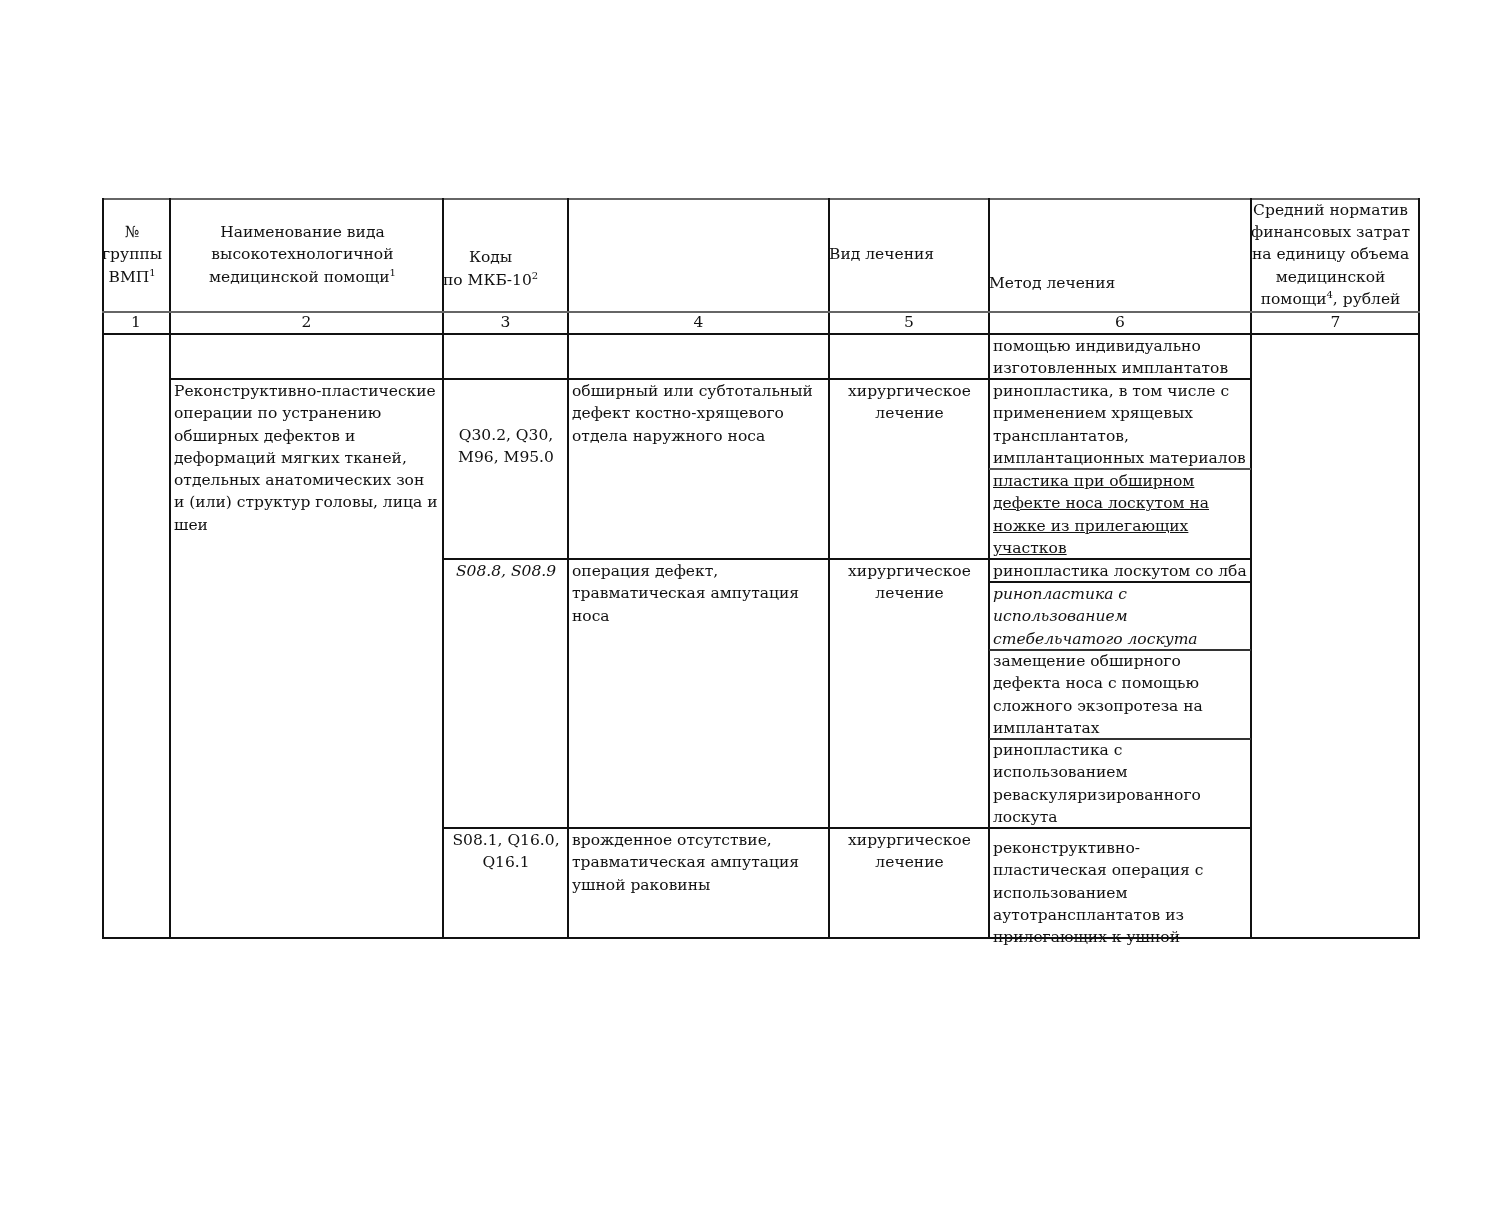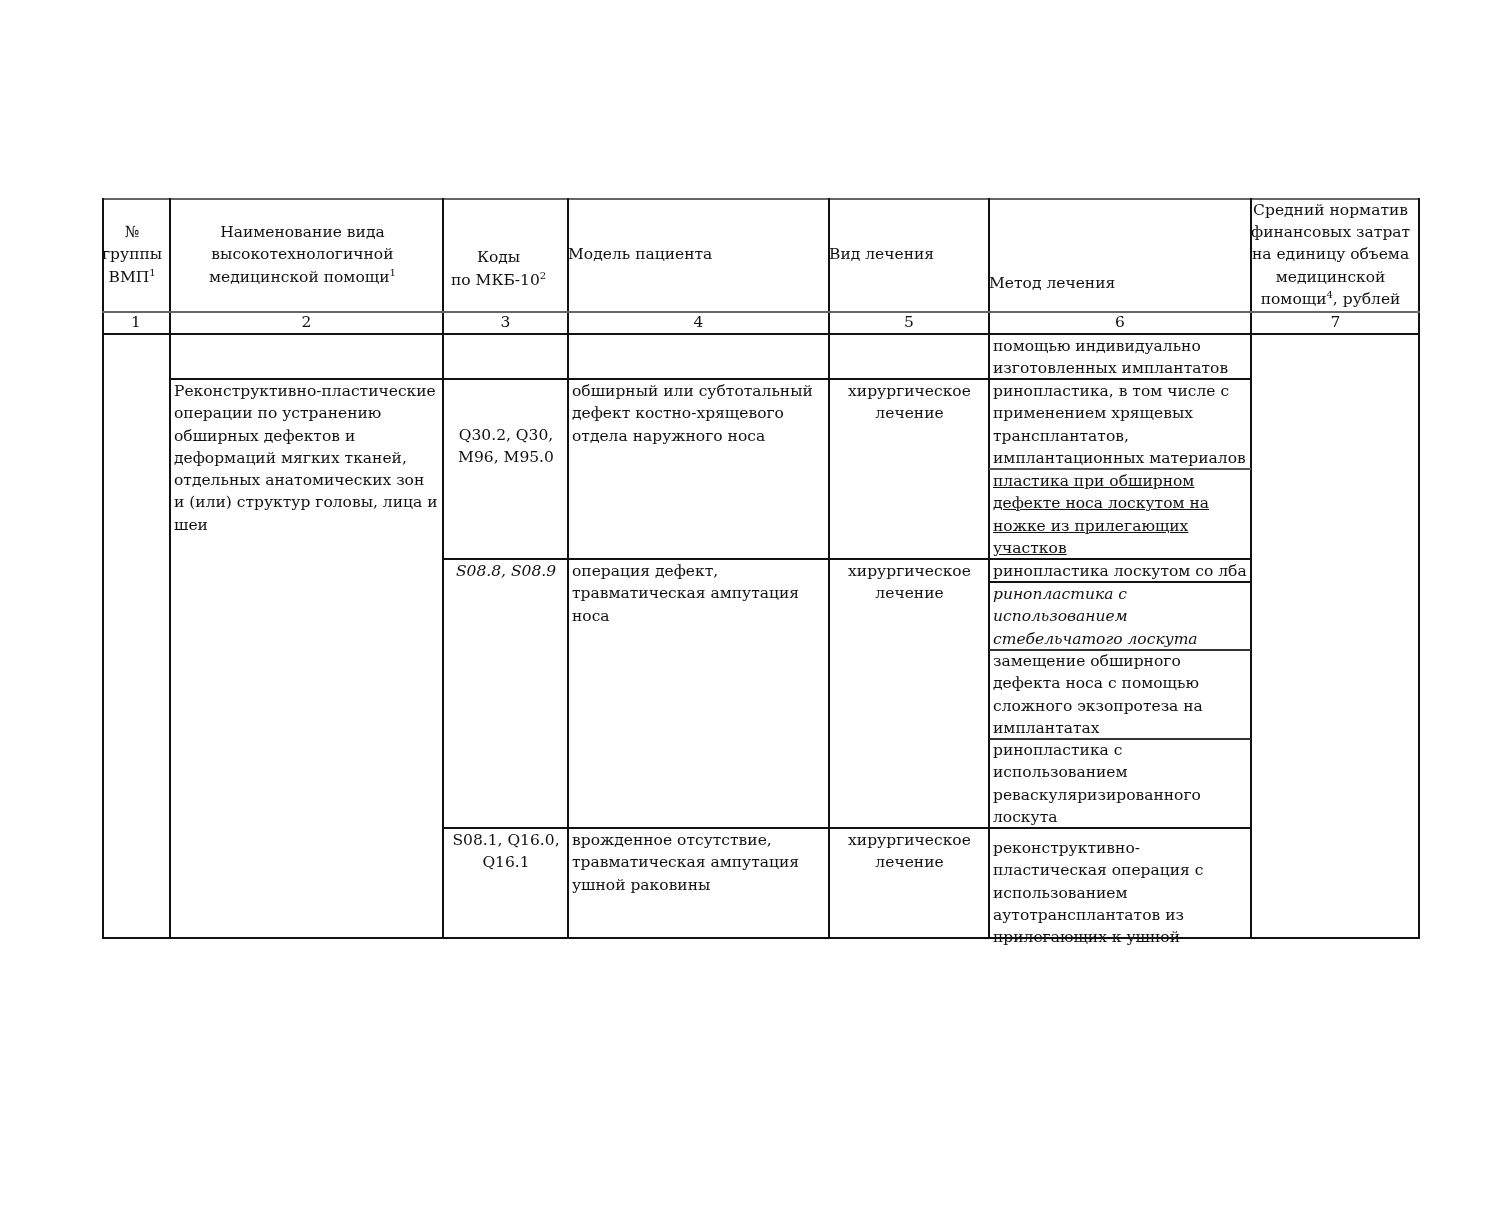--- a/index.html
+++ b/index.html
@@ -25,26 +25,23 @@
   <div class="cell hd sub" style="left:0;top:0;width:68px;height:113px;">
     <span><span>№
 группы
 ВМП</span><sup>1</sup></span>
   </div>
   <div class="cell hd sub" style="left:68px;top:0;width:273px;height:113px;margin-left:39px;">
     <span><span>Наименование вида
 высокотехнологичной
 медицинской помощи</span><sup>1</sup></span>
   </div>
-  <div class="cell hd sub" style="left:341px;top:0;width:125px;height:141px;padding-left:8px;">
+  <div class="cell hd sub" style="left:341px;top:0;width:125px;height:141px;">
     <span><span>Коды
 по МКБ-10</span><sup>2</sup></span>
-  </div>
-  <div class="cell hd" style="left:466px;top:0;width:261px;height:113px;">
-    <span>Модель пациента</span>
   </div>
   <div class="cell hd" style="left:727px;top:0;width:160px;height:113px;">
     <span>Вид лечения</span>
   </div>
   <div class="cell hd" style="left:887px;top:0;width:262px;height:113px;margin-top:29px;">
     <span>Метод лечения</span>
   </div>
   <div class="cell hd sub" style="left:1149px;top:0;width:169px;height:113px;">
     <span><span>Средний норматив
 финансовых затрат

